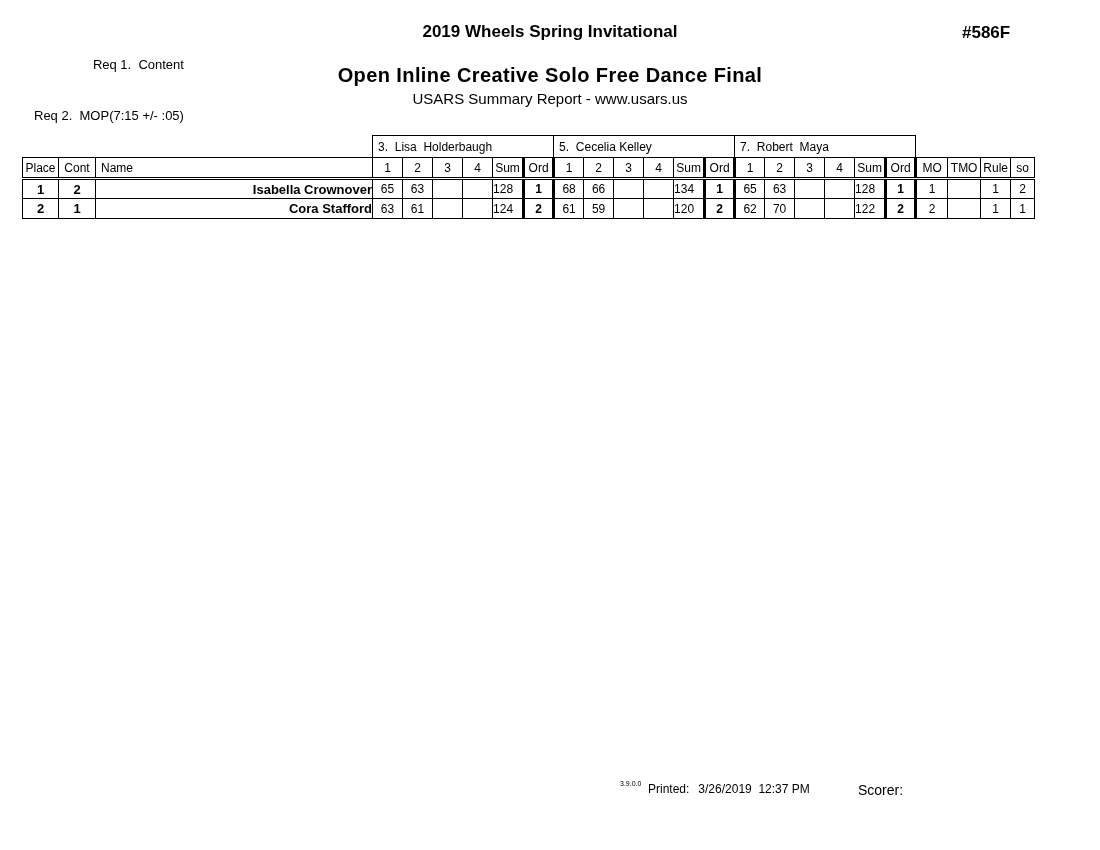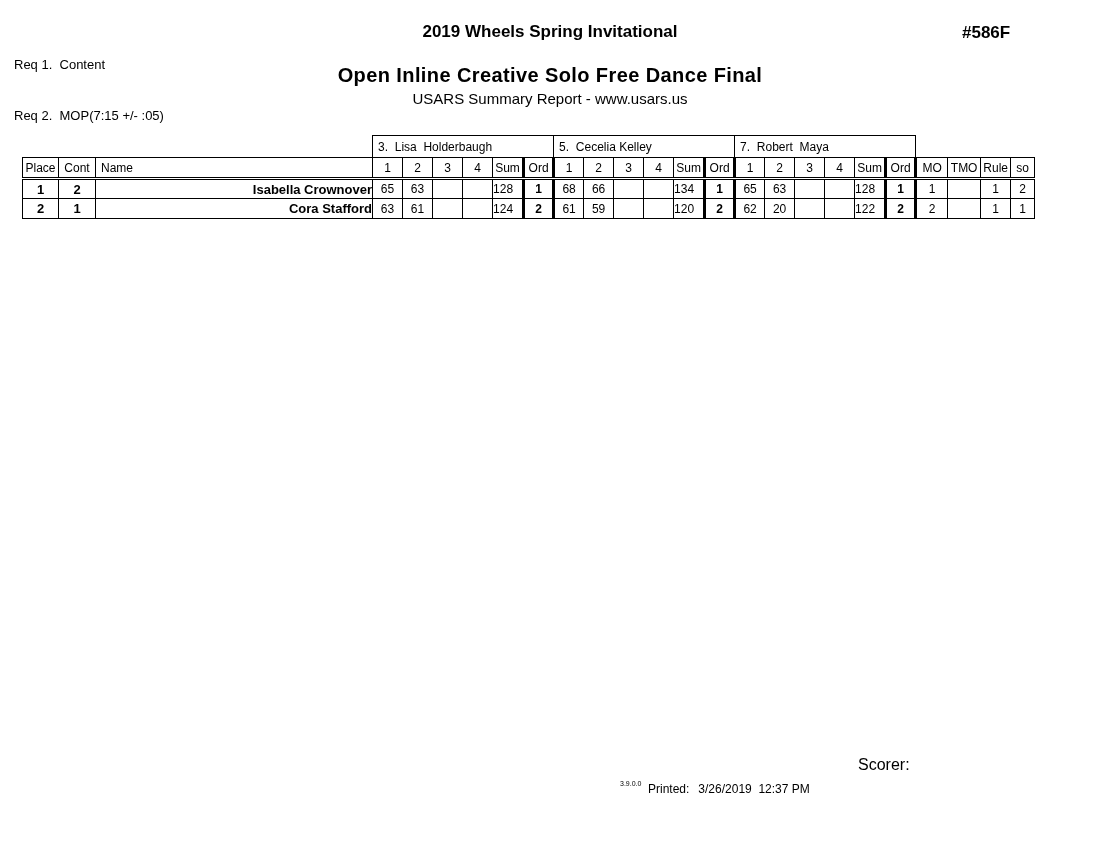--- a/index.html
+++ b/index.html
@@ -1,21 +1,21 @@
 <!DOCTYPE html>
 <html><head>
 <meta charset="utf-8">
 <style>
   * { margin:0; padding:0; box-sizing:border-box; }
   html,body { background:#fff; }
   .page {
     position:relative; width:1100px; height:850px; background:#ffffff;
     font-family:"Liberation Sans", sans-serif; color:#000; overflow:hidden;
   }
-  .req-block { position:absolute; left:14px; top:22px; font-size:13px; line-height:17px; white-space:pre; }
+  .req-block { position:absolute; left:34px; top:22px; font-size:13px; line-height:17px; white-space:pre;text-align:right; }
   .center-line { position:absolute; left:0; width:1100px; text-align:center; white-space:pre; }
   .title       { top:22px; font-size:17px; font-weight:bold; }
   .subtitle    { top:46px; font-size:15px; }
   .event-title { top:64px; font-size:20px; font-weight:bold; letter-spacing:0.4px; }
   .report-line { top:90px; font-size:15px; }
   .event-number { position:absolute; left:962px; top:23px; font-size:17px; font-weight:bold; }
 
   table.score-table {
     position:absolute; left:22px; top:135px; width:1012px;
     border-collapse:collapse; table-layout:fixed; font-size:12px;
@@ -31,21 +31,21 @@
   td.name-col { text-align:left; padding-left:5px; }
   td.name-cell { text-align:right; padding-left:5px; font-weight:bold; font-size:13px; }
   td.ord { border-left:3px solid #000; border-right:3px solid #000;margin-top:40px; }
   td.ord-val { font-weight:bold; }
   td.sum { text-align:left; padding-right:13px; }
   td.bold-val { font-weight:bold; font-size:13px; }
 
   .version { position:absolute; left:620px; top:780px; font-size:7px; letter-spacing:0; }
   .printed { position:absolute; left:648px; top:782px; font-size:12px; white-space:pre; }
   .printed .val { margin-left:9px; }
-  .scorer  { position:absolute; left:858px; top:756px; font-size:16px; }
+  .scorer  { position:absolute; left:858px; top:782px; font-size:14px; }
 </style>
 </head>
 <body>
 
 <div class="page">
 
   <div class="req-block">
     <div>Req 1.  Content</div>
     <div>Req 2.  MOP(7:15 +/- :05)</div>
   </div>
@@ -155,21 +155,21 @@
         <td></td>
         <td class="sum">124</td>
         <td class="ord ord-val">2</td>
         <td>61</td>
         <td>59</td>
         <td></td>
         <td></td>
         <td class="sum">120</td>
         <td class="ord ord-val">2</td>
         <td>62</td>
-        <td>20</td>
+        <td>70</td>
         <td></td>
         <td></td>
         <td class="sum">122</td>
         <td class="ord ord-val">2</td>
         <td>2</td>
         <td></td>
         <td>1</td>
         <td>1</td>
       </tr>
     </tbody>

